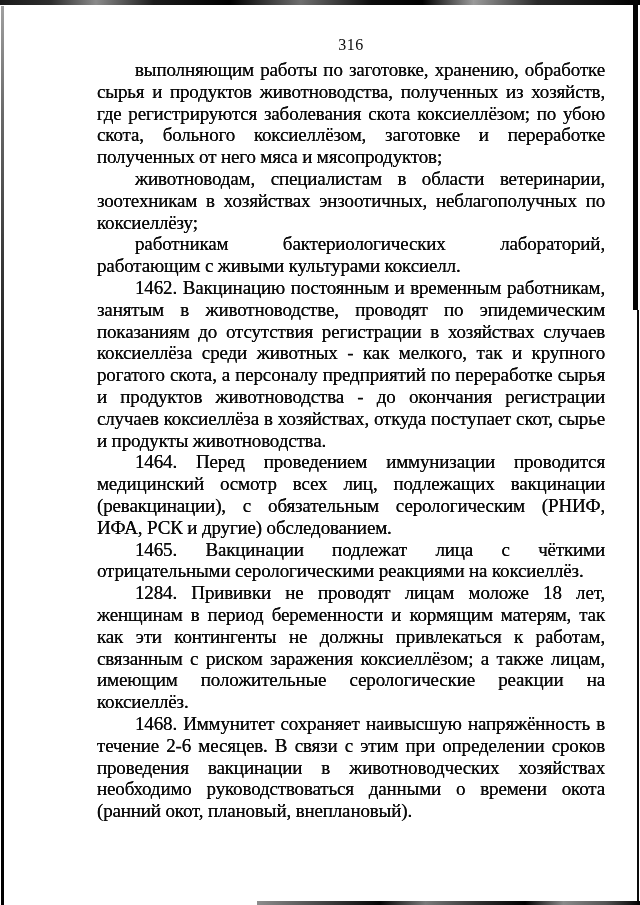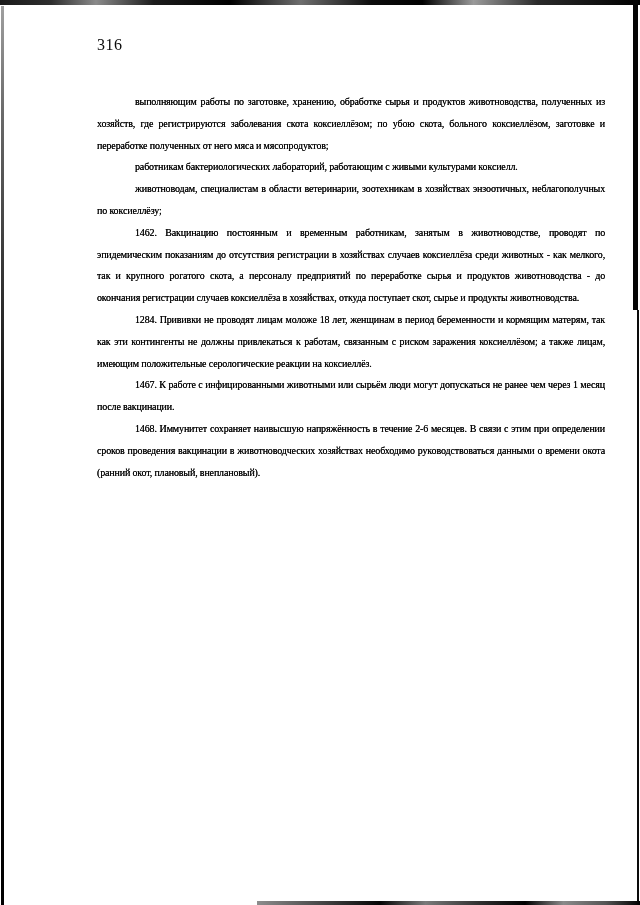--- a/index.html
+++ b/index.html
@@ -52,34 +52,34 @@
     height: 4px;
     background: linear-gradient(90deg,
       #8d8d8d 0%, #4a4a4a 16%, #050505 32%, #7a7a7a 44%,
       #303030 58%, #000000 70%, #8a8a8a 80%, #555555 91%, #000000 100%);
   }
   .page-number {
     position: absolute;
     top: 36px;
     left: 97px;
     width: 508px;
+    text-align: center;
     font-size: 16px;
     letter-spacing: 0.5px;
   }
   .text-block {
     position: absolute;
     left: 97px;
     top: 59px;
     width: 508px;
-    font-size: 10px;
+    font-size: 19px;
     letter-spacing: -0.15px;
     line-height: 21.8px;
     text-align: justify;
     text-shadow: 0 0 0.4px #000;
-    margin-top: 32px;
   }
   .para {
     margin: 0;
     text-indent: 38px;
   }
 </style>
 </head>
 <body>
 
 <div class="page">
@@ -87,21 +87,22 @@
   <div class="scan-top"></div>
   <div class="scan-left"></div>
   <div class="scan-right-upper"></div>
   <div class="scan-right-lower"></div>
   <div class="scan-bottom"></div>
 
   <div class="page-number">316</div>
 
   <div class="text-block">
     <p class="para">выполняющим работы по заготовке, хранению, обработке сырья и продуктов животноводства, полученных из хозяйств, где регистрируются заболевания скота коксиеллёзом; по убою скота, больного коксиеллёзом, заготовке и переработке полученных от него мяса и мясопродуктов;</p>
+    <p class="para">животноводам, специалистам в области ветеринарии, зоотехникам в хозяйствах энзоотичных, неблагополучных по коксиеллёзу;</p>
     <p class="para">работникам бактериологических лабораторий, работающим с живыми культурами коксиелл.</p>
-    <p class="para">животноводам, специалистам в области ветеринарии, зоотехникам в хозяйствах энзоотичных, неблагополучных по коксиеллёзу;</p>
     <p class="para">1462. Вакцинацию постоянным и временным работникам, занятым в животноводстве, проводят по эпидемическим показаниям до отсутствия регистрации в хозяйствах случаев коксиеллёза среди животных - как мелкого, так и крупного рогатого скота, а персоналу предприятий по переработке сырья и продуктов животноводства - до окончания регистрации случаев коксиеллёза в хозяйствах, откуда поступает скот, сырье и продукты животноводства.</p>
+    <p class="para">1464. Перед проведением иммунизации проводится медицинский осмотр всех лиц, подлежащих вакцинации (ревакцинации), с обязательным серологическим (РНИФ, ИФА, РСК и другие) обследованием.</p>
+    <p class="para">1465. Вакцинации подлежат лица с чёткими отрицательными серологическими реакциями на коксиеллёз.</p>
     <p class="para">1284. Прививки не проводят лицам моложе 18 лет, женщинам в период беременности и кормящим матерям, так как эти контингенты не должны привлекаться к работам, связанным с риском заражения коксиеллёзом; а также лицам, имеющим положительные серологические реакции на коксиеллёз.</p>
-    <p class="para">1467. К работе с инфицированными животными или сырьём люди могут допускаться не ранее чем через 1 месяц после вакцинации.</p>
     <p class="para">1468. Иммунитет сохраняет наивысшую напряжённость в течение 2-6 месяцев. В связи с этим при определении сроков проведения вакцинации в животноводческих хозяйствах необходимо руководствоваться данными о времени окота (ранний окот, плановый, внеплановый).</p>
   </div>
 
 </div>
 
 </body></html>

